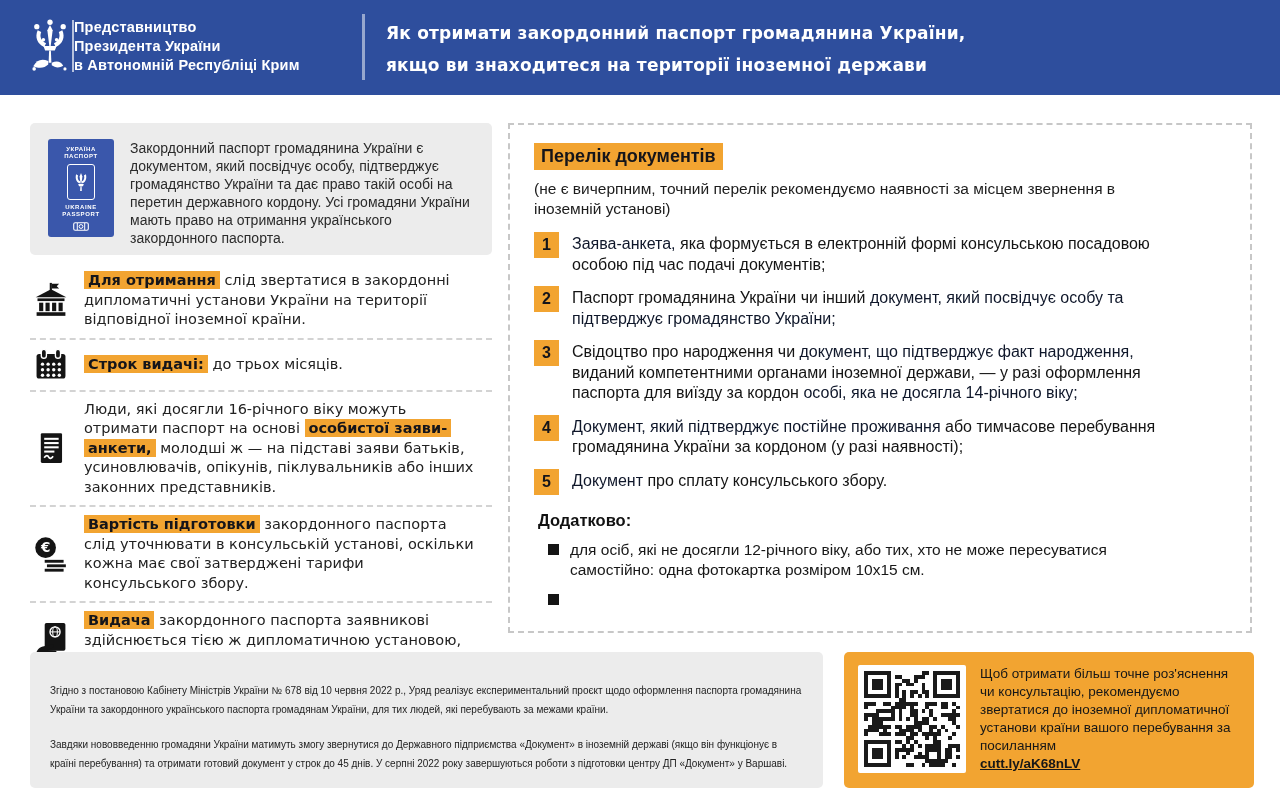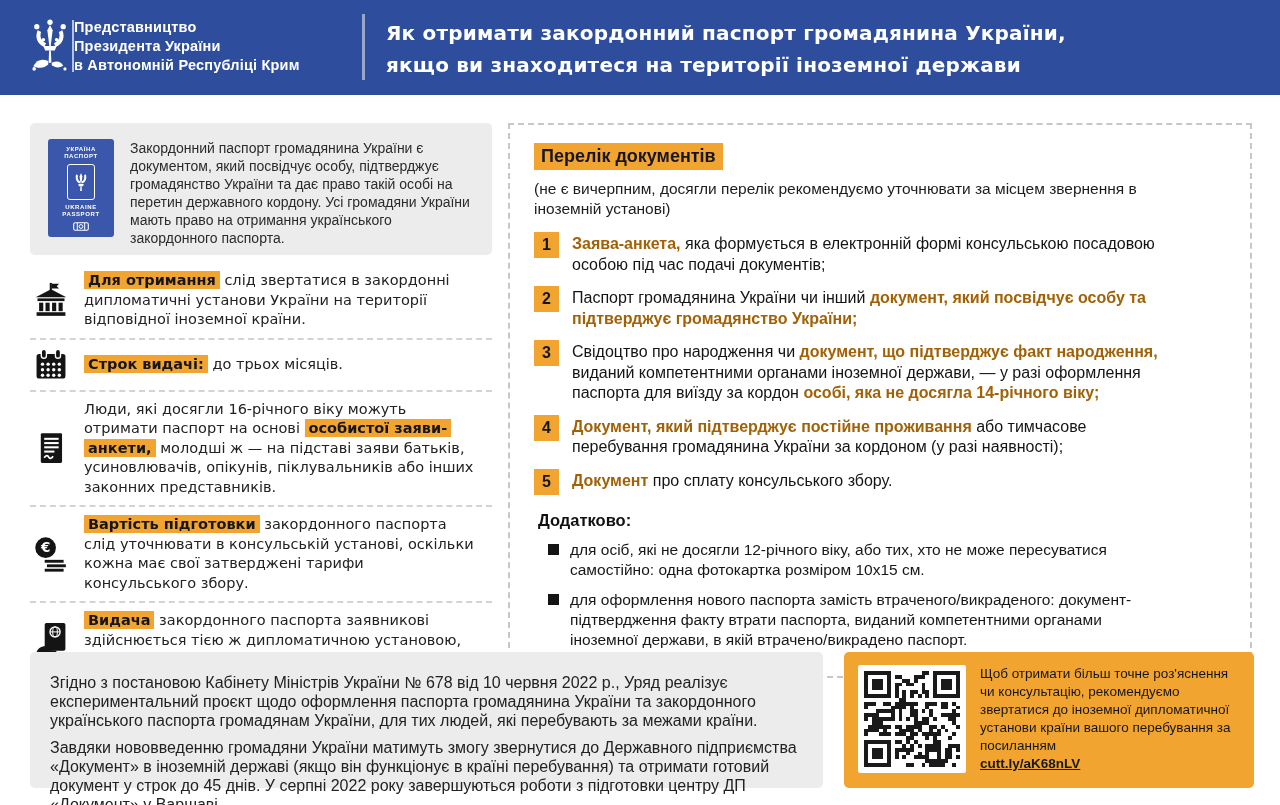--- a/index.html
+++ b/index.html
@@ -8,21 +8,21 @@
 
   
   .header{position:absolute;left:0;top:0;width:1280px;height:95px;background:#2e4e9d;}
   .logo-block{position:absolute;left:28px;top:16px;display:flex;align-items:center;}
   .emblem{width:44px;height:60px;flex:0 0 auto;}
   .logo-divider{width:2px;height:52px;background:rgba(255,255,255,.65);flex:0 0 auto;}
   .org-name{color:#fff;font-family:"Liberation Sans",sans-serif;font-weight:700;
             font-size:14.5px;line-height:19px;letter-spacing:.2px;}
   .header-divider{position:absolute;left:362px;top:14px;width:3px;height:66px;background:rgba(255,255,255,.5);}
   .header-title{position:absolute;left:386px;top:17px;color:#fff;font-weight:700;
-                font-size:20px;line-height:32px;letter-spacing:.2px;}
+                font-size:17px;line-height:32px;letter-spacing:.2px;}
 
   
   .intro-box{position:absolute;left:30px;top:123px;width:462px;height:132px;box-sizing:border-box;
              background:#ececec;border-radius:5px;display:flex;gap:16px;padding:16px 16px 14px 18px;}
   .passport{width:66px;height:98px;flex:0 0 auto;background:#3a57ab;border-radius:3px;
             display:flex;flex-direction:column;align-items:center;justify-content:space-between;
             padding:7px 0 6px;box-sizing:border-box;}
   .pp-label{color:#fff;font-family:"Liberation Sans",sans-serif;font-weight:700;font-size:6px;
             line-height:7px;text-align:center;letter-spacing:.6px;white-space:pre-line;}
   .pp-frame{width:26px;height:34px;border:1.4px solid #fff;border-radius:3px;
@@ -30,21 +30,21 @@
   .intro-text{font-family:"Liberation Sans",sans-serif;font-size:14px;line-height:18px;color:#2b2b2b;}
 
   .sections{position:absolute;left:30px;top:263px;width:462px;}
   .sec{display:flex;align-items:center;gap:12px;padding:8px 0;}
   .sec + .sec{border-top:2px dashed #d3d3d3;}
   .sec-icon{width:42px;flex:0 0 auto;display:flex;justify-content:center;}
   .sec-text{font-size:14.5px;line-height:19.5px;color:#222;max-width:394px;}
 
   .seg-h{background:#f2a431;font-weight:700;color:#15151a;padding:1px 4px;
          -webkit-box-decoration-break:clone;box-decoration-break:clone;}
-  .seg-b{font-weight:700;color:#a16207;}
+  .seg-b{font-weight:400;color:#0f172a;}
 
   
   .doc-panel{position:absolute;left:508px;top:123px;width:744px;box-sizing:border-box;
              border:2px dashed #c7c7c7;background:#fff;padding:18px 24px 16px;
              font-family:"Liberation Sans",sans-serif;}
   .doc-heading{display:inline-block;background:#f2a431;font-weight:700;font-size:18px;
                color:#15151a;padding:3px 7px;margin-bottom:9px;}
   .doc-note{font-size:15.5px;line-height:20px;color:#1c1c1c;max-width:648px;margin-bottom:13px;}
   .doc-item{display:flex;gap:13px;margin-bottom:11px;}
   .badge{flex:0 0 auto;width:25px;height:26px;background:#f2a431;color:#15151a;
@@ -52,21 +52,21 @@
   .doc-item .txt{font-size:16px;line-height:20.5px;color:#141414;max-width:612px;padding-top:2px;}
   .doc-extra-heading{font-weight:700;font-size:16.5px;color:#111;margin:16px 4px 10px;}
   .doc-bullet{display:flex;gap:11px;margin:0 0 10px 14px;}
   .sq{flex:0 0 auto;width:11px;height:11px;background:#141414;margin-top:4px;}
   .doc-bullet .txt{font-size:15.5px;line-height:20px;color:#171717;max-width:600px;}
 
   
   .note-box{position:absolute;left:30px;top:652px;width:793px;height:136px;box-sizing:border-box;
             background:#ececec;border-radius:5px;padding:13px 20px;
             font-family:"Liberation Sans",sans-serif;}
-  .note-box p{margin:8px 0 8px;font-size:16px;line-height:19px;color:#222;}
+  .note-box p{margin:16px 0 8px;font-size:10px;line-height:19px;color:#222;}
   .qr-box{position:absolute;left:844px;top:652px;width:410px;height:136px;box-sizing:border-box;
           background:#f2a431;border-radius:5px;display:flex;gap:14px;padding:13px 14px;}
   .qr-tile{width:108px;height:108px;flex:0 0 auto;background:#fff;border-radius:2px;
            display:flex;align-items:center;justify-content:center;}
   .qr-text{font-family:"Liberation Sans",sans-serif;font-size:13.5px;line-height:18px;color:#171717;}
   .qr-link{display:inline-block;font-weight:700;text-decoration:underline;color:#171717;cursor:pointer;}
 </style>
 </head>
 <body>
 
@@ -202,21 +202,21 @@
           <line x1="19" y1="11" x2="30" y2="11" stroke="#fff" stroke-width="1.1"></line>
           <path d="M3 39.5c0-7 3-11.3 8-12.4l9.5-2c2.6-.6 3.7 2.6 1.2 3.6L16 31l8.5.6c2.2.2 2.2 3.1.1 3.6l-10 2.6c-4.4 1.1-7 1.7-11.6 1.7z" fill="#141414"></path>
         </svg>
       </div>
       <div class="sec-text"><span class="seg-h">Видача</span><span> закордонного паспорта заявникові здійснюється тією ж дипломатичною установою, яка прийняла документи для його оформлення</span></div>
     </div>
   </div>
 
   <div class="doc-panel">
     <div class="doc-heading">Перелік документів</div>
-    <div class="doc-note">(не є вичерпним, досягли перелік рекомендуємо уточнювати за місцем звернення в іноземній установі)</div>
+    <div class="doc-note">(не є вичерпним, точний перелік рекомендуємо наявності за місцем звернення в іноземній установі)</div>
 
     <div class="doc-item">
       <div class="badge">1</div>
       <div class="txt"><span class="seg-b">Заява-анкета,</span><span> яка формується в електронній формі консульською посадовою особою під час подачі документів;</span></div>
     </div>
     <div class="doc-item">
       <div class="badge">2</div>
       <div class="txt"><span>Паспорт громадянина України чи інший </span><span class="seg-b">документ, який посвідчує особу та підтверджує громадянство України;</span></div>
     </div>
     <div class="doc-item">
@@ -233,21 +233,20 @@
     </div>
 
     <div class="doc-extra-heading">Додатково:</div>
 
     <div class="doc-bullet">
       <div class="sq"></div>
       <div class="txt">для осіб, які не досягли 12-річного віку, або тих, хто не може пересуватися самостійно: одна фотокартка розміром 10х15 см.</div>
     </div>
     <div class="doc-bullet">
       <div class="sq"></div>
-      <div class="txt">для оформлення нового паспорта замість втраченого/викраденого: документ-підтвердження факту втрати паспорта, виданий компетентними органами іноземної держави, в якій втрачено/викрадено паспорт.</div>
     </div>
   </div>
 
   <div class="note-box">
     <p>Згідно з постановою Кабінету Міністрів України № 678 від 10 червня 2022 р., Уряд реалізує експериментальний проєкт щодо оформлення паспорта громадянина України та закордонного українського паспорта громадянам України, для тих людей, які перебувають за межами країни.</p>
     <p>Завдяки нововведенню громадяни України матимуть змогу звернутися до Державного підприємства «Документ» в іноземній державі (якщо він функціонує в країні перебування) та отримати готовий документ у строк до 45 днів. У серпні 2022 року завершуються роботи з підготовки центру ДП «Документ» у Варшаві.</p>
   </div>
 
   <div class="qr-box">
     <div class="qr-tile">

